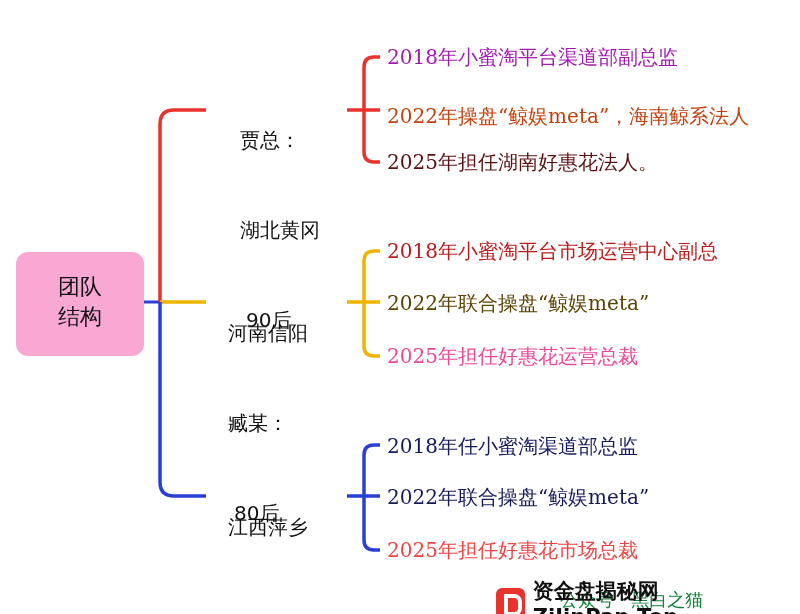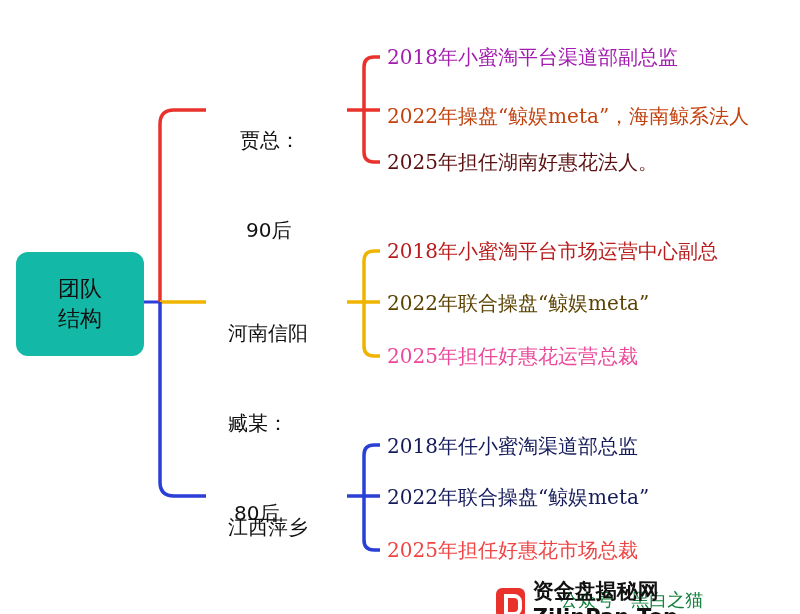--- a/index.html
+++ b/index.html
@@ -1,20 +1,20 @@
 <!DOCTYPE html>
 <html><head>
 <meta charset="utf-8">
 <style>
   html, body { margin:0; padding:0; }
   body { width:800px; height:614px; background:#ffffff; position:relative; overflow:hidden;
          font-family:"DejaVu Sans", sans-serif; }
-  .root { position:absolute; left:16px; top:252px; width:128px; height:104px; background:#14b8a6;
+  .root { position:absolute; left:16px; top:252px; width:128px; height:104px; background:#f9a8d4;
           border-radius:12px; display:flex; align-items:center; justify-content:center; text-align:center;
-          font-size:22px; line-height:30px; color:#111; }
+          font-size:22px; line-height:30px; color:#111;font-family:Liberation Mono, monospace; }
   svg.lines { position:absolute; left:0; top:0; }
   .person { position:absolute; font-size:20px; line-height:30px; color:#111; white-space:pre; }
   .item { position:absolute; font-family:"DejaVu Serif", serif; font-size:20px; line-height:26px; white-space:nowrap; }
   .wm { position:absolute; left:560px; top:588px; font-size:18px; color:#15803d; }
   .badge { position:absolute; left:496px; top:577px; display:flex; align-items:center; gap:8px; }
   .badge .logo { width:30px; height:30px; background:#e8322b; border-radius:6px; position:relative; }
   .badge .logo::after { content:""; position:absolute; left:8px; top:6px; width:10px; height:14px;
           border:4px solid #fff; border-radius:0 8px 8px 0; border-bottom-width:4px; }
   .badge .txt { font-family:"DejaVu Sans", sans-serif; font-weight:bold; font-size:21px; color:#111; }
 </style>
@@ -46,20 +46,21 @@
 
 <div class="root">
   <div>
     <div>团队</div>
     <div>结构</div>
   </div>
 </div>
 
 <div class="person" style="left:228px;top:65px;margin-left:12px;">
   <div>贾总：</div>
+  <div>湖北黄冈</div>
   <div style="padding-left:6px">90后</div>
 </div>
 <div class="item" style="left:387px;top:44px;color:#a21caf">2018年小蜜淘平台渠道部副总监</div>
 <div class="item" style="left:387px;top:103px;color:#c2410c">2022年操盘“鲸娱meta”，海南鲸系法人</div>
 <div class="item" style="left:387px;top:149px;color:#5a1010">2025年担任湖南好惠花法人。</div>
 
 <div class="person" style="left:228px;top:258px;">
   <div>河南信阳</div>
   <div>臧某：</div>
   <div style="padding-left:6px">80后</div>

